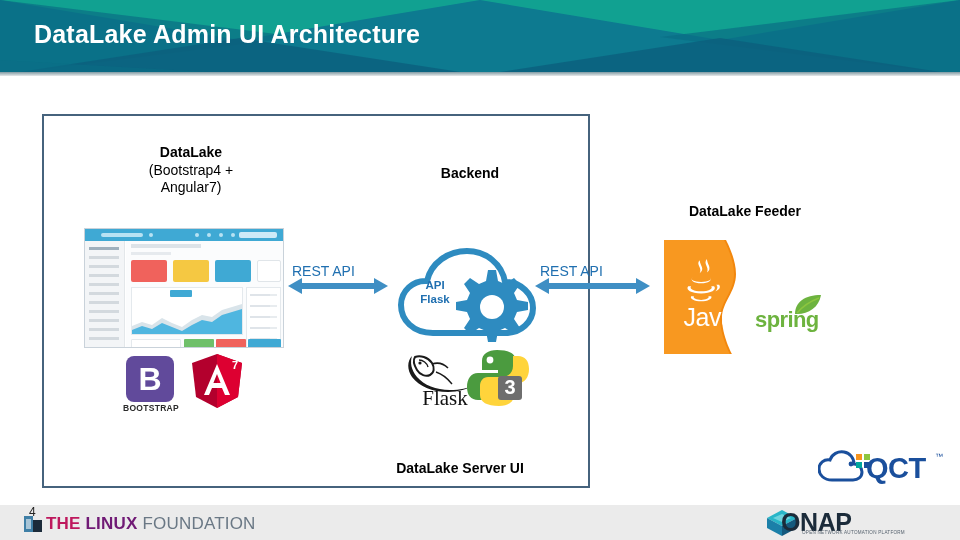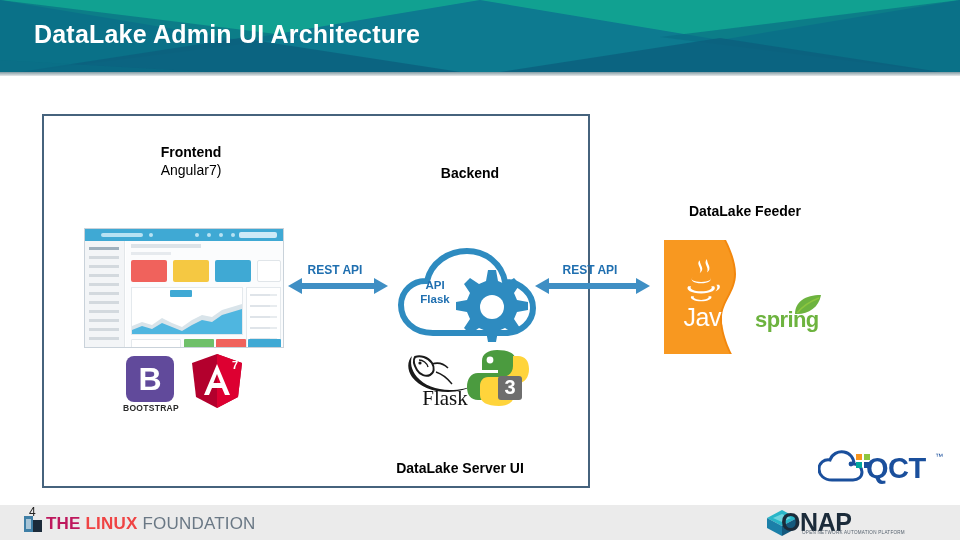--- a/index.html
+++ b/index.html
@@ -108,21 +108,21 @@
   .angular-logo { position:absolute; left:190px; top:353px; width:54px; height:56px; }
   .angular-logo .sup {
     position:absolute; right:6px; top:6px;
     color:#fff; font-size:11px; font-weight:bold;
   }
 
   
   .arrow { position:absolute; }
   .arrow-label {
     position:absolute; color:#1f6fb0;
-    font-size:12px; font-weight:bold; text-align:center;
+    font-size:14px; font-weight:normal; text-align:left;
   }
 
   
   .cloud-wrap { position:absolute; left:395px; top:245px; width:145px; height:110px; }
   .api-text {
     position:absolute; left:404px; top:278px; width:62px;
     text-align:center; color:#1f6fb0; font-size:11.5px;
     font-weight:bold; line-height:1.25;
   }
 
@@ -162,21 +162,21 @@
     position:absolute; left:0; top:505px;
     width:960px; height:35px; background:#ebebeb;
   }
   .lf-logo { position:absolute; left:22px; top:512px; width:220px; height:22px; }
   .lf-text {
     position:absolute; left:46px; top:514px;
     font-size:17px; color:#1b2b3a; letter-spacing:0.2px;
     white-space:nowrap;
   }
   .lf-text .thin { color:#be185d; font-weight:bold; }
-  .lf-text .bold { font-weight:bold; color:#ef4444; }
+  .lf-text .bold { font-weight:bold; color:#701a75; }
   .lf-text .light { color:#6a7885; font-weight:normal; }
   .page-num {
     position:absolute; left:29px; top:505px;
     font-size:12px; color:#222;
   }
   .onap-wrap { position:absolute; left:765px; top:508px; width:175px; height:30px; }
   .onap-word {
     position:absolute; left:781px; top:508px;
     font-size:25px; font-weight:bold; color:#1b2b3a; letter-spacing:-0.4px;
   }
@@ -199,21 +199,22 @@
     <polygon points="480,75 960,75 720,38" fill="#0b5f7d" opacity="0.8"></polygon>
     <polygon points="0,60 260,75 0,75" fill="#0a6d85" opacity="0.5"></polygon>
   </svg>
   <div class="banner-title">DataLake Admin UI Architecture</div>
 </div>
 <div class="banner-edge"></div>
 
 <div class="diagram-box"></div>
 
 <div class="cap cap-frontend">
-  <span class="b">Frontend</span>
+  <span class="b">DataLake</span>
+  <span class="r">(Bootstrap4 +</span>
   <span class="r">Angular7)</span>
 </div>
 
 <div class="cap cap-backend">
   <span class="b">Backend</span>
 </div>
 
 <div class="cap cap-feeder">DataLake Feeder</div>
 
 <div class="dash">

